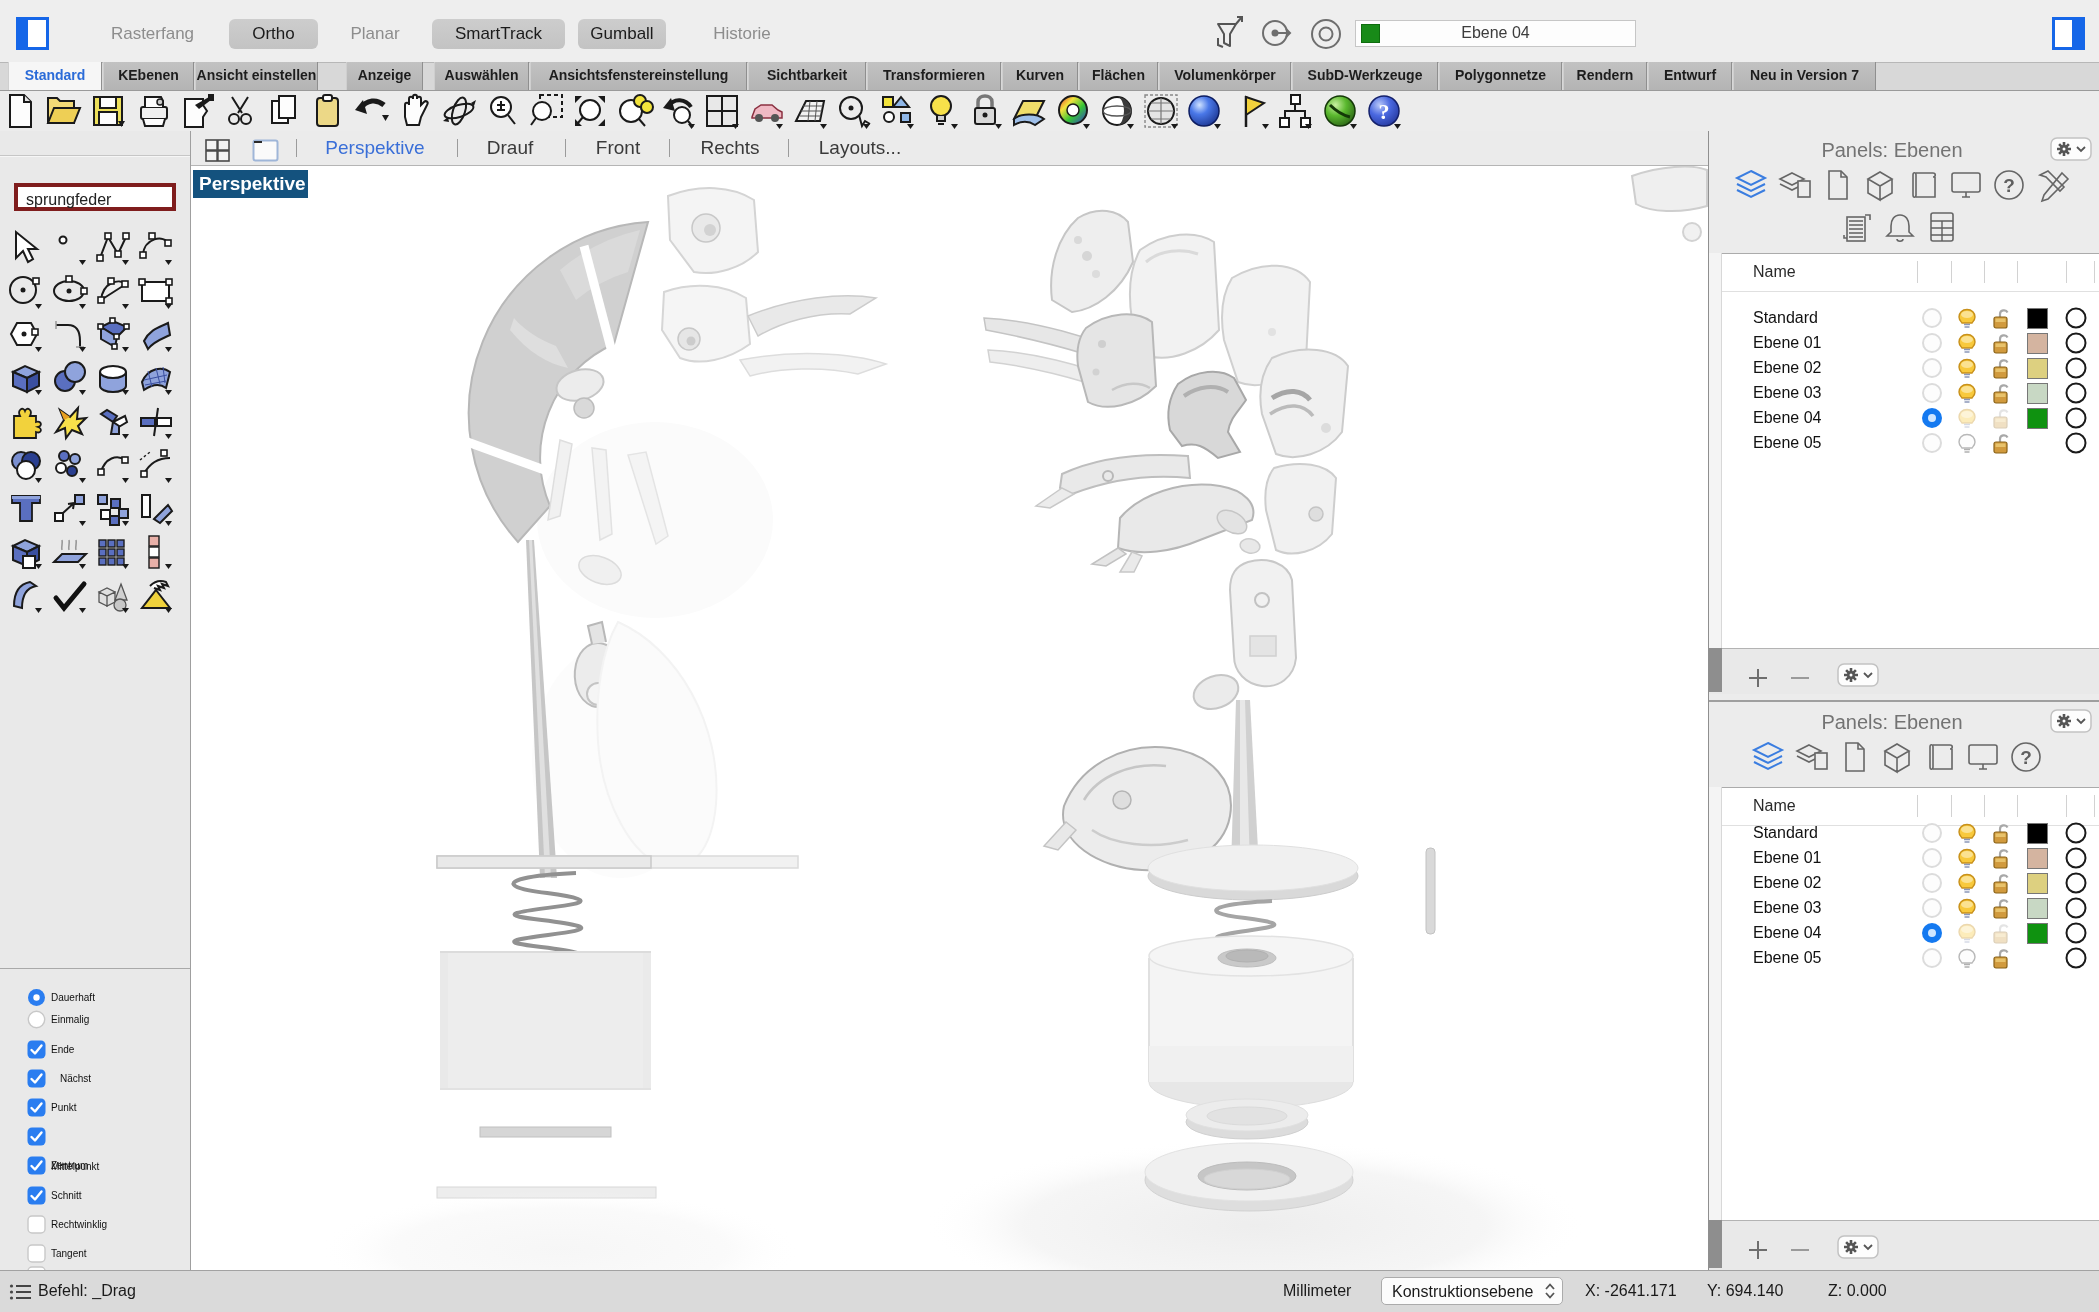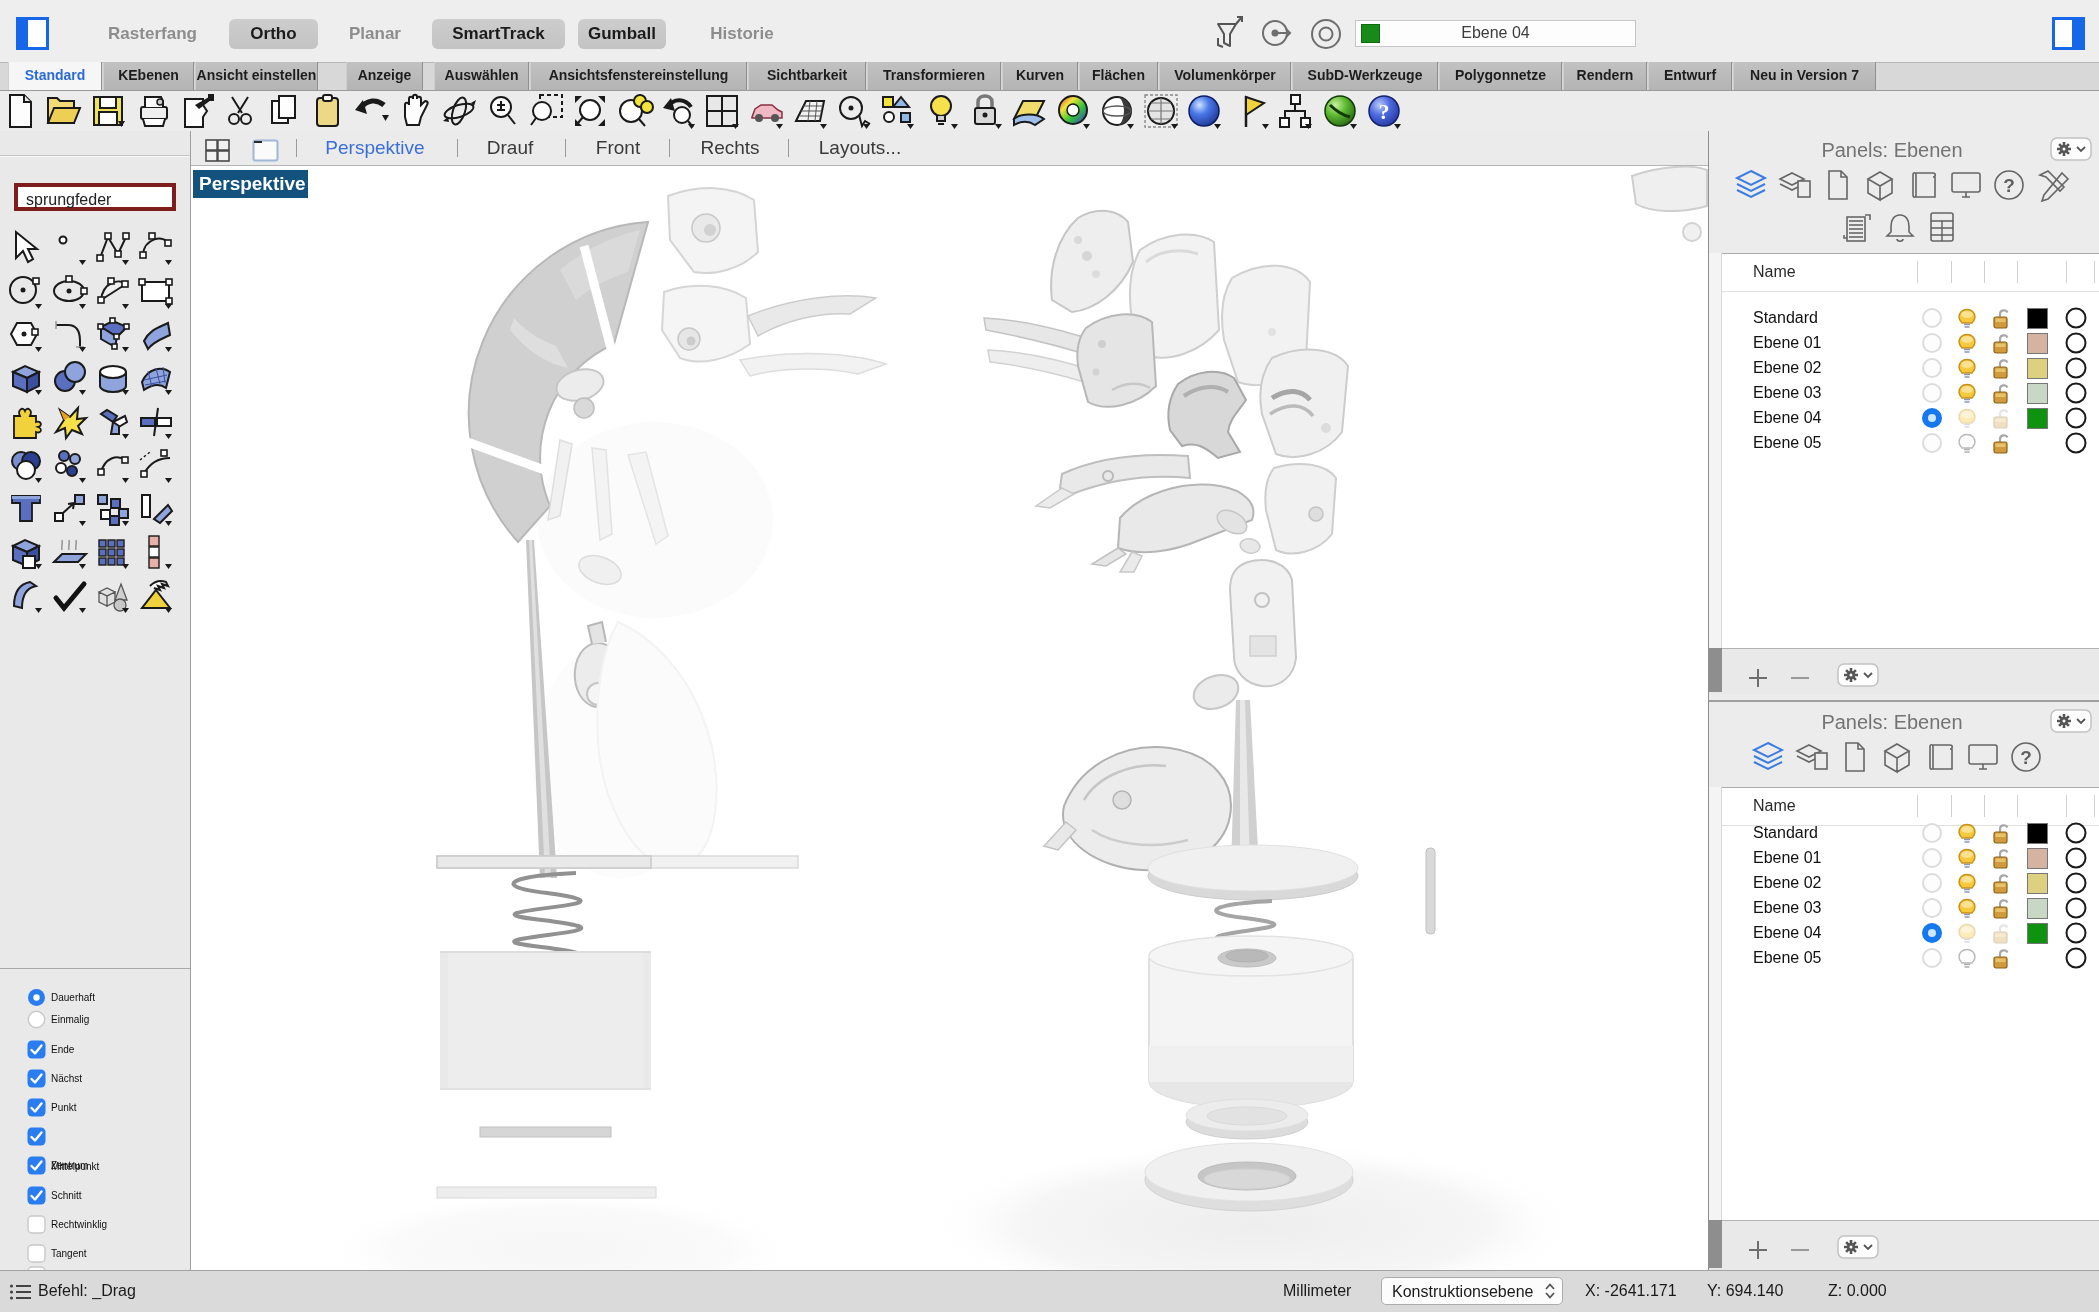--- a/index.html
+++ b/index.html
@@ -2,21 +2,21 @@
 <html><head><meta charset="utf-8"><style>
 *{margin:0;padding:0;box-sizing:border-box}
 html,body{width:2099px;height:1312px;overflow:hidden}
 body{font-family:"Liberation Sans",sans-serif;background:#ececec;position:relative;color:#1a1a1a}
 .abs{position:absolute}
 .topbar{left:0;top:0;width:2099px;height:62px;background:#eeeeee}
 .tabrow{left:0;top:62px;width:2099px;height:29px;background:#d8d8d8;border-top:1px solid #b7b7b7;border-bottom:1px solid #9a9a9a}
 .tab{position:absolute;top:0;height:28px;background:linear-gradient(#c2c2c2,#b4b4b4);border-right:1px solid #8f8f8f;border-left:1px solid #cfcfcf;
  font-size:14px;font-weight:bold;color:#1d1d1d;text-align:center;line-height:27px;white-space:nowrap}
 .tab.active{background:#f6f6f6;color:#2a6bd8}
-.tbtn{position:absolute;top:19px;height:30px;font-weight:bold;font-size:17px;color:#8d8d8d;line-height:30px;text-align:center}
+.tbtn{position:absolute;top:19px;height:30px;font-weight:normal;font-size:17px;color:#8d8d8d;line-height:30px;text-align:center}
 .tbtn.on{color:#1b1b1b;background:linear-gradient(#cdcdcd,#c3c3c3);border-radius:6px}
 .sidebar{left:0;top:131px;width:191px;height:1139px;background:#e9e9e9;border-right:1px solid #9f9f9f}
 .vptabs{left:191px;top:131px;width:1517px;height:35px;background:#ebebeb;border-bottom:1px solid #b5b5b5}
 .vptab{position:absolute;top:131px;height:34px;line-height:34px;font-size:19px;color:#3a3a3a;text-align:center;white-space:nowrap}
 .vpsep{position:absolute;top:139px;width:1px;height:18px;background:#9b9b9b}
 .viewport{left:191px;top:166px;width:1517px;height:1104px;background:#ffffff}
 .rpanel{left:1708px;top:131px;width:391px;height:1139px;background:#ececec;border-left:1px solid #8f8f8f}
 .statusbar{left:0;top:1270px;width:2099px;height:42px;background:#dadada;border-top:1px solid #a2a2a2;font-size:15px;color:#141414}
 .st{position:absolute;top:1282px;white-space:nowrap}
 .phead{position:absolute;width:100%;text-align:center;font-size:20px;color:#737373}
@@ -502,21 +502,21 @@
 <div class="ckl" style="left:51px;top:1010px;line-height:19px">Einmalig</div>
 <svg class="abs" style="left:27px;top:1040px" width="19" height="19" viewBox="0 0 19 19">
     <rect x="0.5" y="0.5" width="18" height="18" rx="4.5" fill="#2a7df0"></rect>
     <path d="M4.5 10 L8 13.5 L14.5 5.5" fill="none" stroke="#ffffff" stroke-width="2.4" stroke-linecap="round" stroke-linejoin="round"></path>
   </svg>
 <div class="ckl" style="left:51px;top:1040px;line-height:19px">Ende</div>
 <svg class="abs" style="left:27px;top:1069px" width="19" height="19" viewBox="0 0 19 19">
     <rect x="0.5" y="0.5" width="18" height="18" rx="4.5" fill="#2a7df0"></rect>
     <path d="M4.5 10 L8 13.5 L14.5 5.5" fill="none" stroke="#ffffff" stroke-width="2.4" stroke-linecap="round" stroke-linejoin="round"></path>
   </svg>
-<div class="ckl" style="left:51px;top:1069px;line-height:19px">Nächst</div>
+<div class="ckl" style="left:60px;top:1069px;line-height:19px">Nächst</div>
 <svg class="abs" style="left:27px;top:1098px" width="19" height="19" viewBox="0 0 19 19">
     <rect x="0.5" y="0.5" width="18" height="18" rx="4.5" fill="#2a7df0"></rect>
     <path d="M4.5 10 L8 13.5 L14.5 5.5" fill="none" stroke="#ffffff" stroke-width="2.4" stroke-linecap="round" stroke-linejoin="round"></path>
   </svg>
 <div class="ckl" style="left:51px;top:1098px;line-height:19px">Punkt</div>
 <svg class="abs" style="left:27px;top:1127px" width="19" height="19" viewBox="0 0 19 19">
     <rect x="0.5" y="0.5" width="18" height="18" rx="4.5" fill="#2a7df0"></rect>
     <path d="M4.5 10 L8 13.5 L14.5 5.5" fill="none" stroke="#ffffff" stroke-width="2.4" stroke-linecap="round" stroke-linejoin="round"></path>
   </svg>
 <div class="ckl" style="left:51px;top:1157px;line-height:19px">Mittelpunkt</div>

